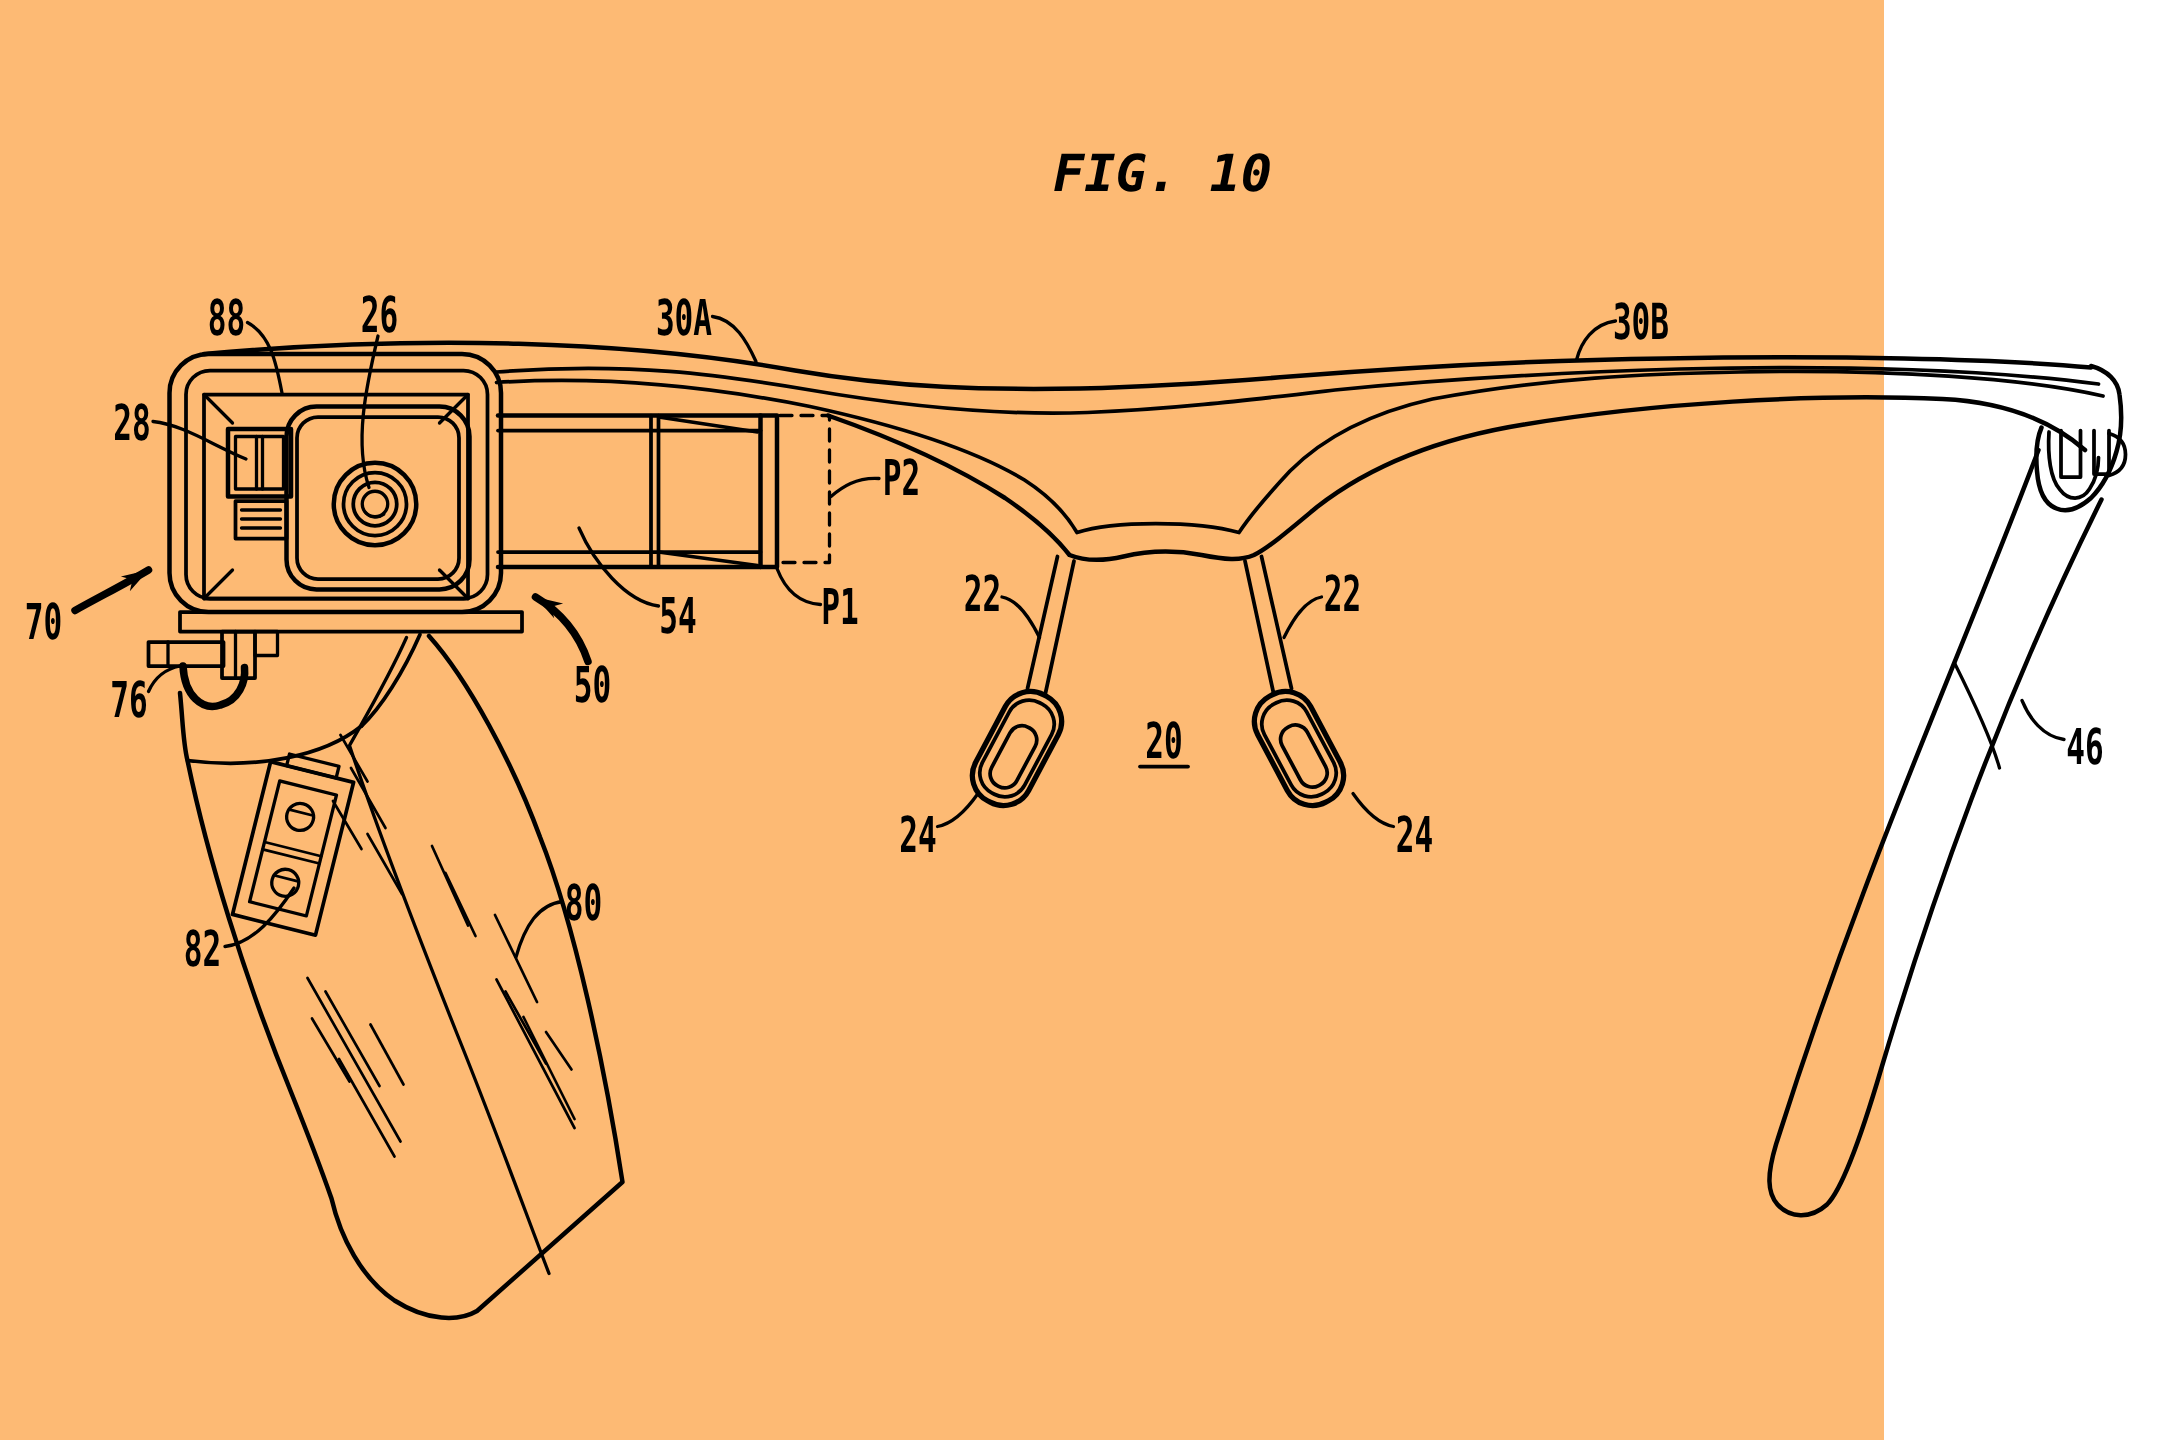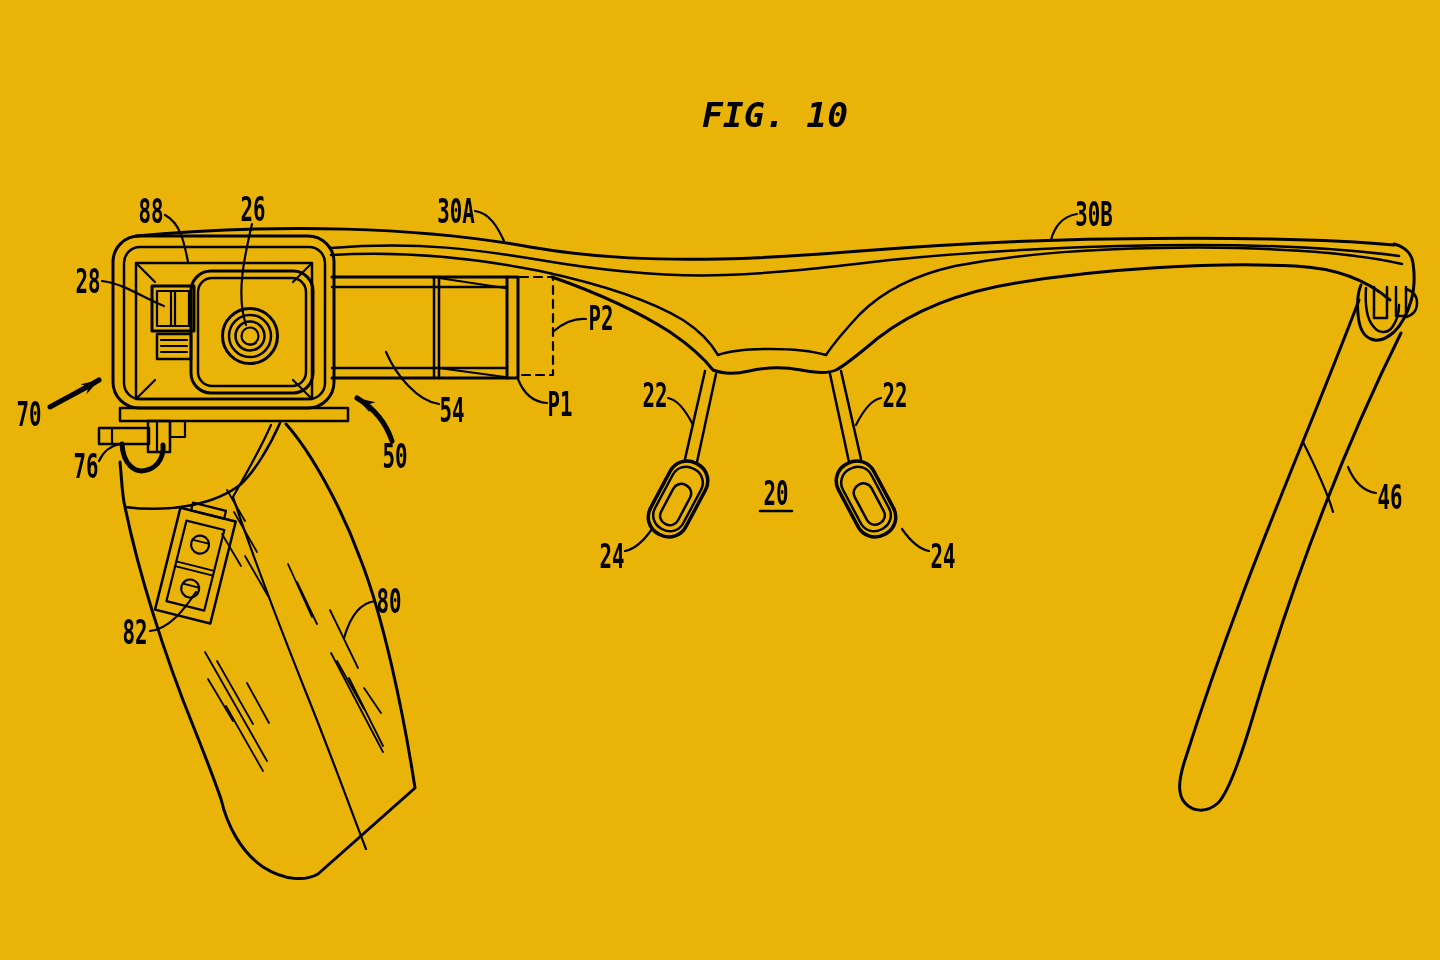--- a/index.html
+++ b/index.html
@@ -1,16 +1,16 @@
 <!DOCTYPE html>
 <html><head>
 <meta charset="utf-8">
 <style>
   html,body{margin:0;padding:0;background:#ffffff;width:1440px;height:960px;overflow:hidden;}
-  .stage{position:relative;width:1440px;height:960px;background:#eab308;}
+  .stage{position:relative;width:1256px;height:960px;background:#fdba74;}
   svg{display:block;}
   .ink{stroke:#000;fill:none;stroke-linecap:round;stroke-linejoin:round;}
   .w18{stroke-width:1.8;}
   .w22{stroke-width:2.2;}
   .w25{stroke-width:2.5;}
   .w3{stroke-width:3;}
   .w35{stroke-width:3.5;}
   .w5{stroke-width:5;}
   .dashed{stroke-dasharray:8 6;}
   text{font-family:"DejaVu Sans Mono","Liberation Mono",monospace;font-weight:bold;fill:#000;stroke:none;}

